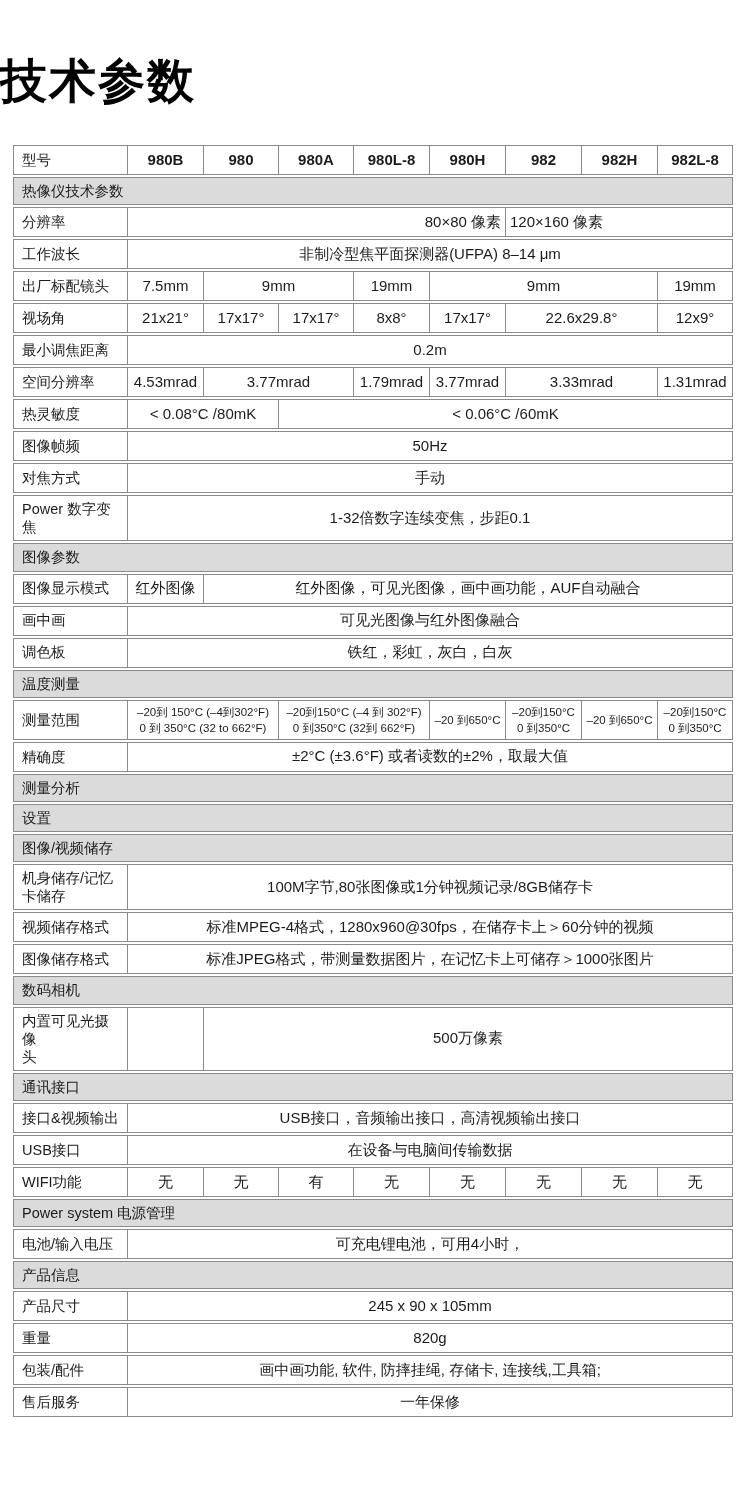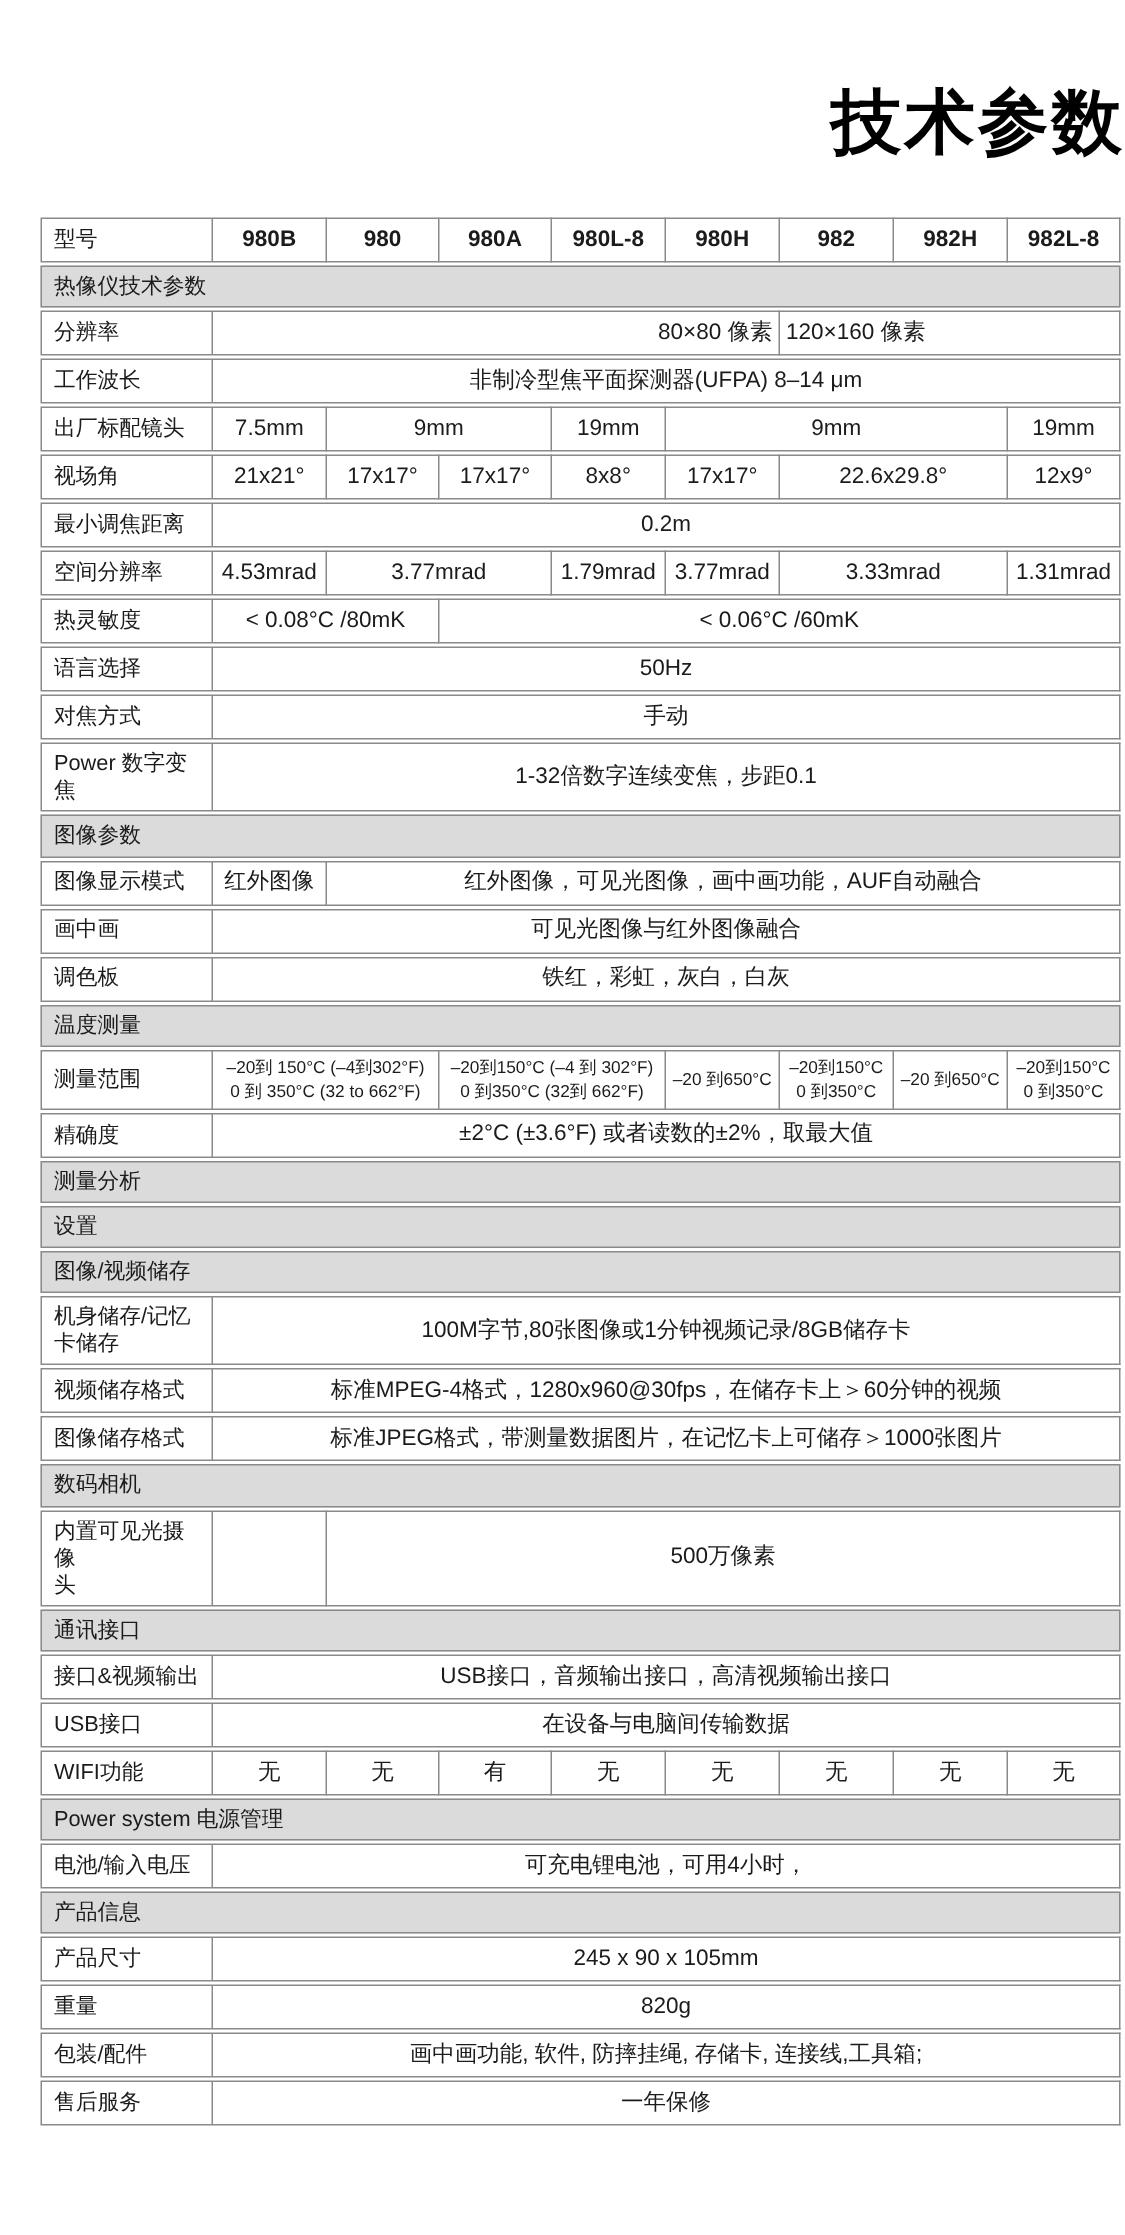--- a/index.html
+++ b/index.html
@@ -9,28 +9,28 @@
   }
   html,body{margin:0;padding:0;background:#ffffff;}
   body{
     width:750px;height:1490px;
     font-family:"Liberation Sans",sans-serif;
     color:var(--text);
     -webkit-font-smoothing:antialiased;
   }
   .page-title{
     margin:50px 0 30px 0;
-    text-align:right;
+    text-align:left;
     font-size:47px;
     font-weight:bold;
     letter-spacing:2px;
     color:#000;
   }
   table.spec{
-    margin-left:27px;
+    margin-left:13px;
     width:720px;
     table-layout:fixed;
     border-collapse:separate;
     border-spacing:0 2px;
   }
   td{
     border:1px solid var(--border);
     border-left:none;
     padding:4px 4px;
     font-size:15px;
@@ -134,21 +134,21 @@
         <td colspan="1" class="">3.77mrad</td>
         <td colspan="2" class="">3.33mrad</td>
         <td colspan="1" class="">1.31mrad</td>
       </tr>
       <tr>
         <td class="label">热灵敏度</td>
         <td colspan="2" class="">&lt; 0.08°C /80mK</td>
         <td colspan="6" class="">&lt; 0.06°C /60mK</td>
       </tr>
       <tr>
-        <td class="label">语言选择</td>
+        <td class="label">图像帧频</td>
         <td colspan="8" class="">50Hz</td>
       </tr>
       <tr>
         <td class="label">对焦方式</td>
         <td colspan="8" class="">手动</td>
       </tr>
       <tr>
         <td class="label">Power 数字变焦</td>
         <td colspan="8" class="">1-32倍数字连续变焦，步距0.1</td>
       </tr>

